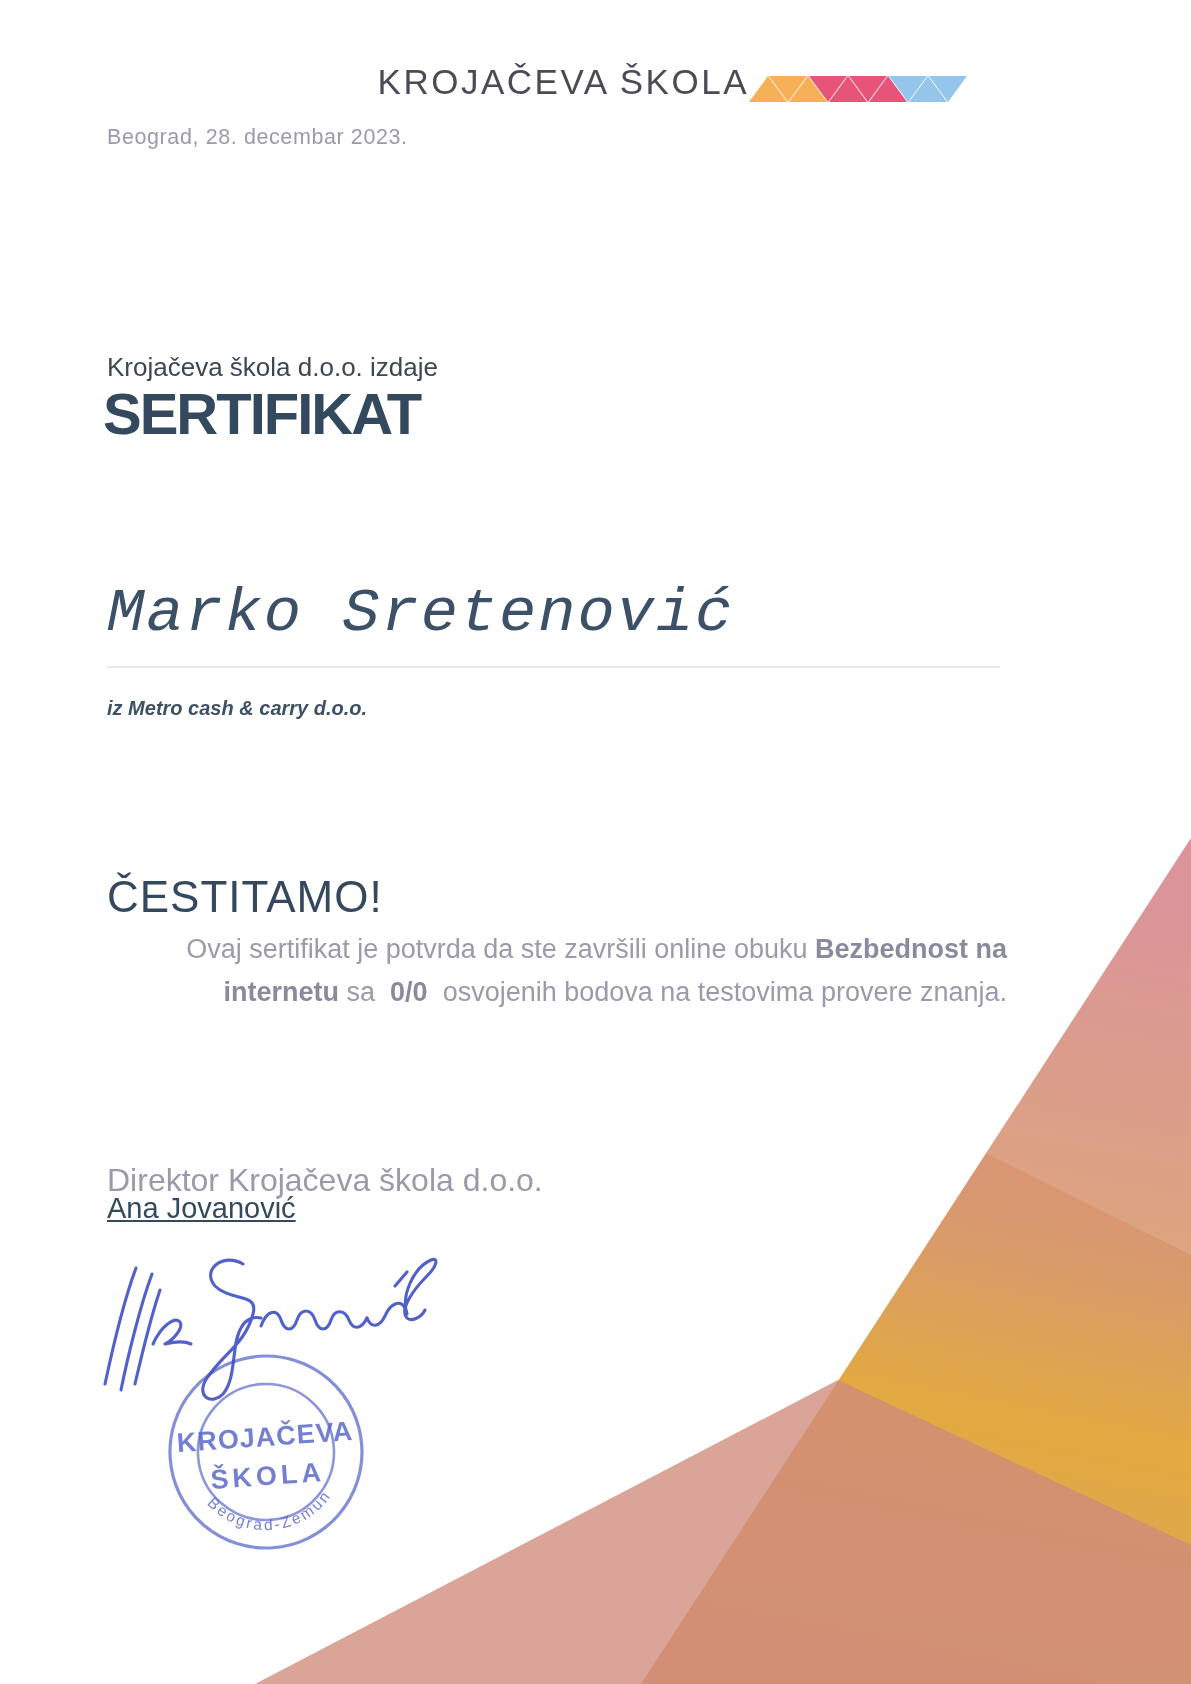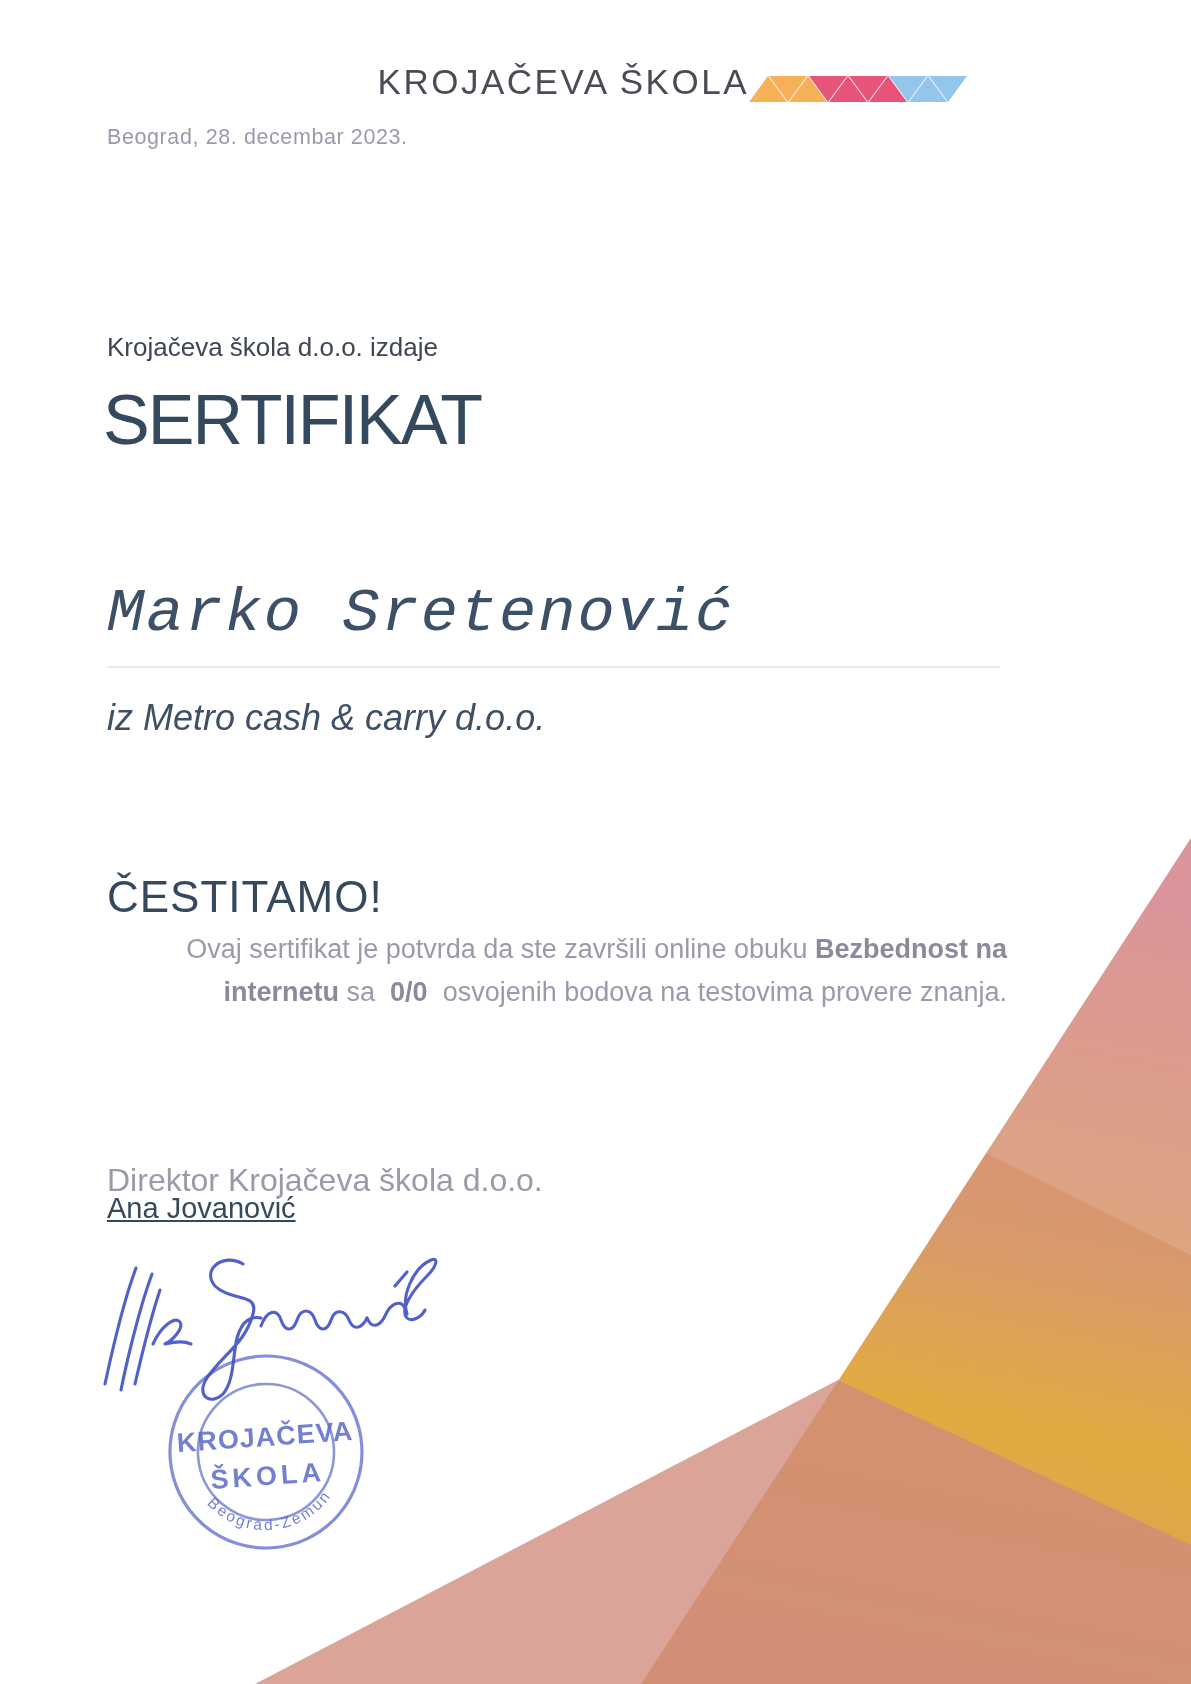--- a/index.html
+++ b/index.html
@@ -21,37 +21,37 @@
   .logo{position:absolute;top:62px;right:186px;display:flex;flex-direction:row;align-items:flex-end;}
   .logo-name{
     font-size:35px;color:#4b4b55;letter-spacing:2.5px;font-weight:normal;white-space:nowrap;
   }
   .tri-band{display:flex;height:26px;margin-top:8px;margin-right:38px;}
   .tri{width:0;height:0;border-left:19px solid transparent;border-right:19px solid transparent;}
   .tri.up{border-bottom:26px solid transparent;}
   .tri.down{border-top:26px solid transparent;}
   .tri + .tri{margin-left:-18px;}
 
-  .issuer-line{position:absolute;left:107px;top:332px;font-size:26px;color:#3d4754;}
+  .issuer-line{position:absolute;left:107px;top:352px;font-size:26px;color:#3d4754;}
   .cert-title{
     position:absolute;left:103px;top:380px;
-    font-size:70px;font-weight:normal;letter-spacing:-2px;color:#35495e;
+    font-size:58px;font-weight:bold;letter-spacing:-2px;color:#35495e;
   }
 
   .recipient-name{
     position:absolute;left:107px;top:578px;
     font-family:Liberation Mono, monospace;font-style:italic;
     font-size:62px;color:#3c5067;letter-spacing:2px;white-space:nowrap;
   }
   .name-underline{
     position:absolute;left:107px;top:666px;width:893px;height:2px;background:#e9e9ec;
   }
   .recipient-company{
     position:absolute;left:107px;top:697px;
-    font-size:36px;font-style:italic;font-weight:normal;color:#3e5164;
+    font-size:20px;font-style:italic;font-weight:bold;color:#3e5164;
   }
 
   .congrats-heading{
     position:absolute;left:107px;top:872px;
     font-size:44px;color:#35495e;letter-spacing:1px;text-align:center;
   }
   .cert-body{
     position:absolute;left:107px;top:928px;width:900px;
     font-size:27px;line-height:1.6;color:#9b9aab;white-space:pre-wrap;text-align:right;
   }

